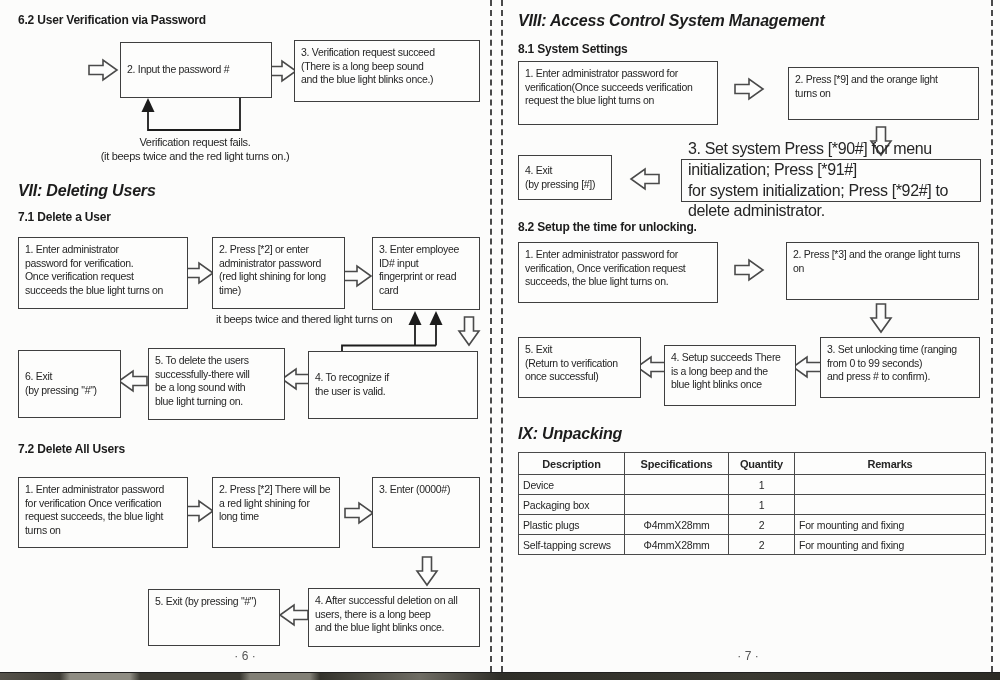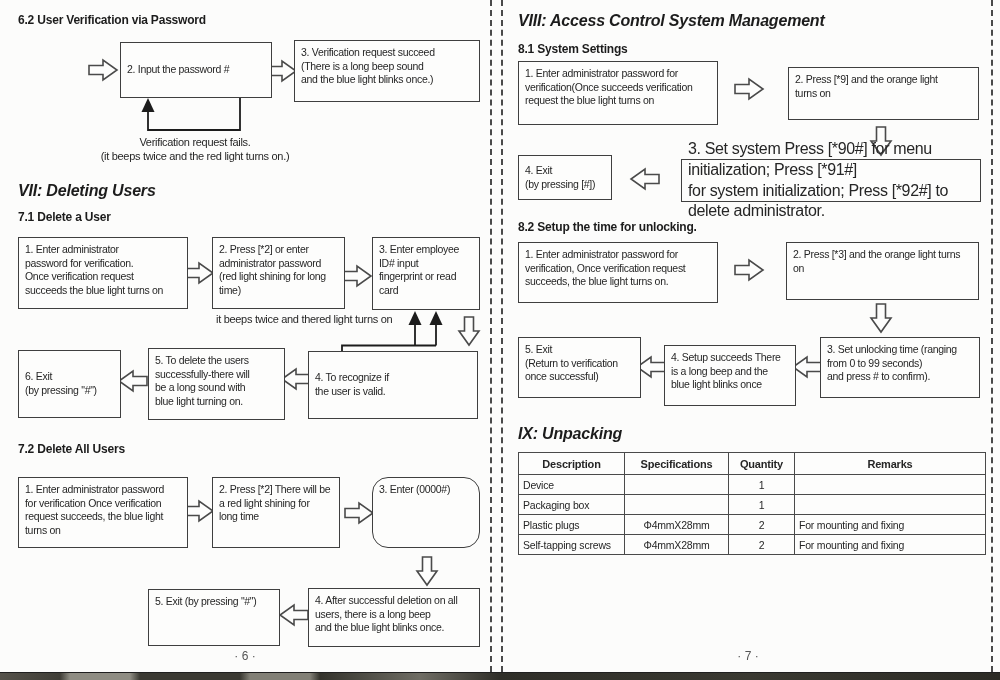--- a/index.html
+++ b/index.html
@@ -74,21 +74,21 @@
 
   <div class="h2" style="left:18px;top:442px;">7.2 Delete All Users</div>
 
   <div class="box" style="left:18px;top:477px;width:170px;height:71px;">1. Enter administrator password
 for verification Once verification
 request succeeds, the blue light
 turns on</div>
   <div class="box" style="left:212px;top:477px;width:128px;height:71px;">2. Press [*2] There will be
 a red light shining for
 long time</div>
-  <div class="box" style="left:372px;top:477px;width:108px;height:71px;border-radius:16px;">3. Enter (0000#)</div>
+  <div class="box" style="left:372px;top:477px;width:108px;height:71px;">3. Enter (0000#)</div>
 
   <div class="box" style="left:148px;top:589px;width:132px;height:57px;">5. Exit (by pressing "#")</div>
   <div class="box" style="left:308px;top:588px;width:172px;height:59px;">4. After successful deletion on all
 users, there is a long beep
 and the blue light blinks once.</div>
 
   <div class="pgnum" style="left:0;top:649px;width:490px;">· 6 ·</div>
 
   <div class="h1" style="left:518px;top:12px;">VIII: Access Control System Management</div>
   <div class="h2" style="left:518px;top:42px;">8.1 System Settings</div>

